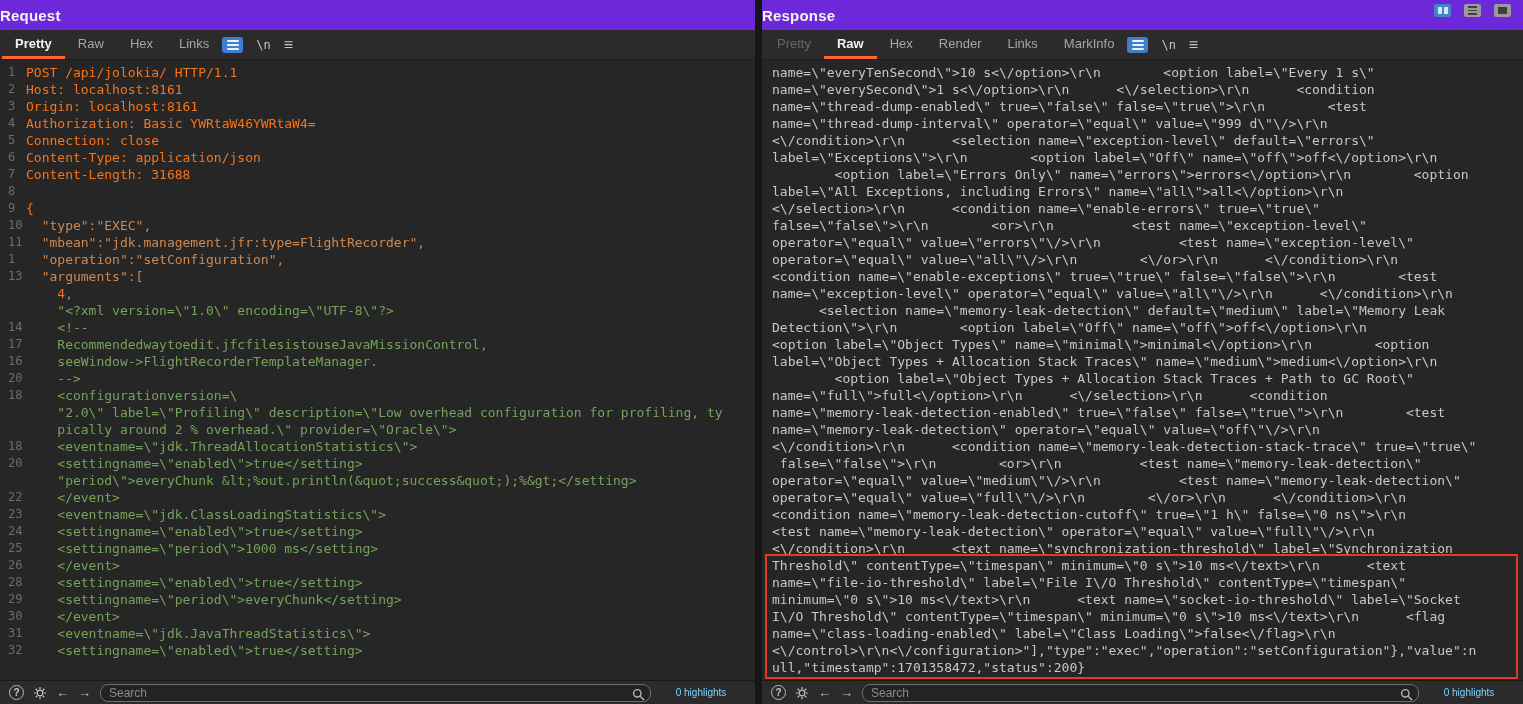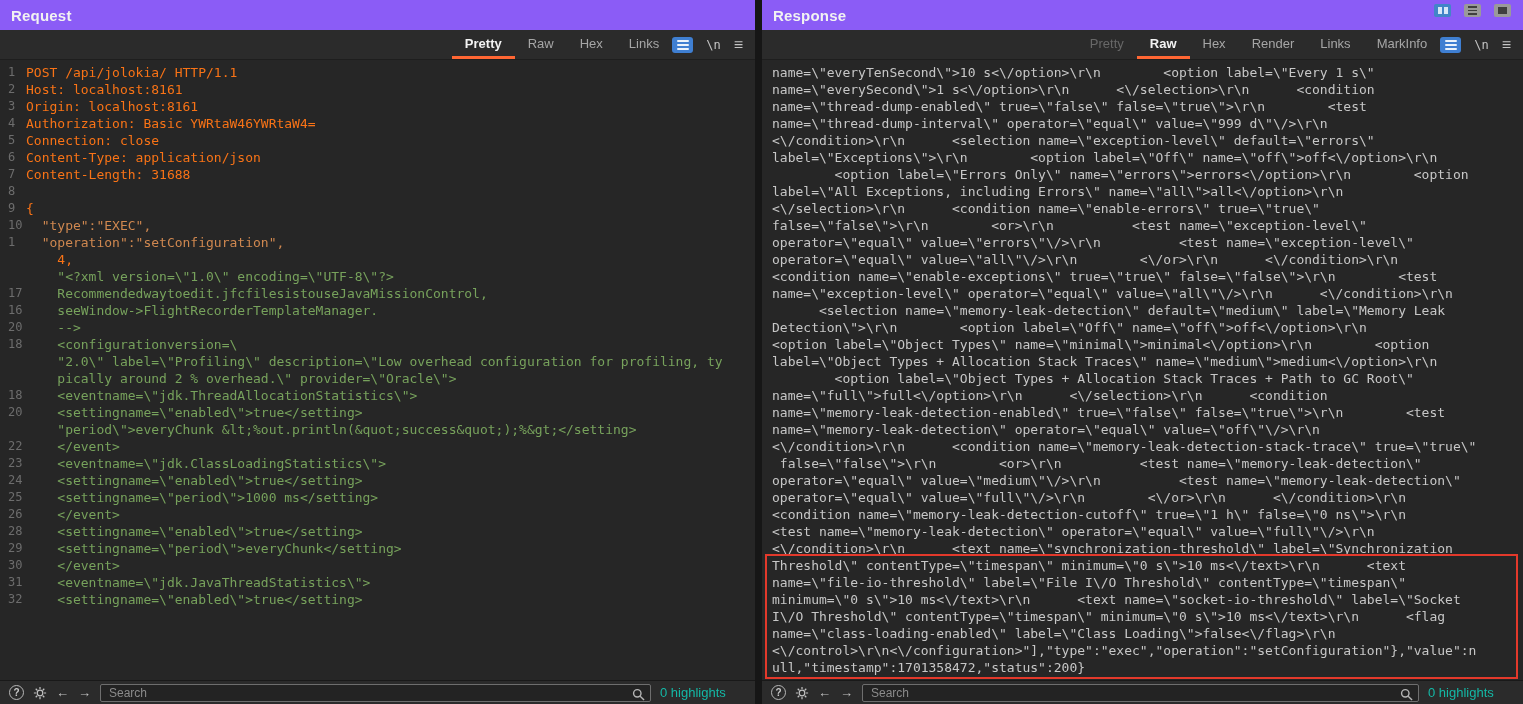--- a/index.html
+++ b/index.html
@@ -3,23 +3,23 @@
 <meta charset="utf-8">
 <style>
   *{margin:0;padding:0;box-sizing:border-box}
   html,body{background:#141414;}
   body{width:1523px;height:704px;overflow:hidden;font-family:"Liberation Sans",sans-serif;position:relative}
   .app{display:flex;width:1523px;height:704px}
   .panel{display:flex;flex-direction:column;background:#262626;min-width:0}
   .panel.left{flex:0 0 755px}
   .panel.right{flex:1}
   .divider{flex:0 0 7px;background:#161616;cursor:col-resize}
-  .panel-header{height:30px;background:#8b5cf6;display:flex;align-items:center;padding:0 11px;flex:0 0 30px}
+  .panel-header{height:30px;background:#6d28d9;display:flex;align-items:center;padding:0 0;flex:0 0 30px}
   .panel-header h2{font-size:15px;font-weight:bold;color:#f2f2f2;letter-spacing:.2px}
-  .tabbar{height:30px;flex:0 0 30px;background:#2b2b2b;display:flex;align-items:center;justify-content:flex-end;border-bottom:1px solid #1e1e1e;padding-right:12px}
+  .tabbar{height:30px;flex:0 0 30px;background:#2b2b2b;display:flex;align-items:center;justify-content:flex-start;border-bottom:1px solid #1e1e1e;padding-right:28px}
   .tabs{display:flex;height:100%;padding-left:2px}
   .tab{padding:0 13px;display:flex;align-items:center;font-size:13px;color:#a6a6a6;border-bottom:3px solid transparent;cursor:pointer;white-space:nowrap}
   .tab.selected{color:#f2f2f2;border-bottom-color:#ff6633;font-weight:bold}
   .tab.disabled{color:#686868}
   .tabbar-tools{display:flex;align-items:center;gap:13px}
   .tool-blue{width:21px;height:16px;background:#3f7fd2;border:none;border-radius:3px;display:flex;flex-direction:column;justify-content:center;align-items:center;gap:2px;cursor:pointer}
   .tool-blue i{display:block;width:12px;height:2px;background:#eaf2fb;border-radius:1px}
   .nl{color:#c4c4c4;font-size:12px;font-family:"DejaVu Sans Mono",monospace;cursor:pointer}
   .menu{color:#c4c4c4;font-size:16px;cursor:pointer;line-height:1}
   .editor{flex:1;overflow:hidden;position:relative;background:#262626;padding-top:4px}
@@ -29,24 +29,24 @@
   .plain{color:#f97316}
   .orange{color:#d08850}
   .green{color:#77a25c}
   .rline{height:17px;line-height:17px;font-family:"DejaVu Sans Mono",monospace;font-size:13px;color:#c7c7c7;white-space:pre;padding-left:10px}
   .marker{position:absolute;left:3px;right:5px;top:494px;bottom:1px;border:2px solid #e3392b;pointer-events:none}
   .searchbar{height:24px;flex:0 0 24px;background:#2b2b2b;border-top:1px solid #191919;display:flex;align-items:center;gap:9px;padding:0 9px}
   .sicon{display:inline-flex;align-items:center;justify-content:center;color:#c2c2c2;cursor:pointer}
   .help-circle{width:15px;height:15px;border:1px solid #b7b7b7;border-radius:50%;font-size:10px;font-weight:bold;color:#c9c9c9;display:flex;align-items:center;justify-content:center}
   .arrow{font-size:13px;color:#c2c2c2}
   .search-wrap{flex:1;position:relative;display:flex;align-items:center}
-  .search-input{width:100%;height:18px;background:#232323;border:1px solid #6e6e6e;border-radius:2px;color:#dddddd;font-size:12px;font-family:"Liberation Sans",sans-serif;padding:0 24px 0 8px;outline:none}
+  .search-input{width:100%;height:18px;background:#232323;border:1px solid #6e6e6e;border-radius:8px;color:#dddddd;font-size:12px;font-family:"Liberation Sans",sans-serif;padding:0 24px 0 8px;outline:none}
   .search-input::placeholder{color:#8b8b8b}
   .mag{position:absolute;right:6px;top:3px}
-  .hl-count{flex:0 0 auto;color:#14b8a6;font-size:13px;padding-right:4px;min-width:86px;text-align:left}
+  .hl-count{flex:0 0 auto;color:#7dd3fc;font-size:10px;padding-right:4px;min-width:86px;text-align:center}
   .window-controls{position:absolute;top:4px;right:12px;display:flex;gap:13px;z-index:5}
   .wc{width:17px;height:13px;border:none;border-radius:2px;cursor:pointer;display:flex;align-items:center;justify-content:center;gap:2px;padding:2px}
   .wc-blue{background:#4285c8}
   .wc-blue span{width:4px;height:7px;background:#d8e7f8}
   .wc-rows{background:#9a9a9a;flex-direction:column}
   .wc-rows span{width:9px;height:2px;background:#3f3f3f}
   .wc-solid{background:#9a9a9a}
   .wc-solid span{width:9px;height:7px;background:#3f3f3f}
 </style>
 </head>
@@ -79,23 +79,26 @@
         <div class="line"><span class="ln">1</span><span class="code plain">POST /api/jolokia/ HTTP/1.1</span></div>
         <div class="line"><span class="ln">2</span><span class="code plain">Host: localhost:8161</span></div>
         <div class="line"><span class="ln">3</span><span class="code plain">Origin: localhost:8161</span></div>
         <div class="line"><span class="ln">4</span><span class="code plain">Authorization: Basic YWRtaW46YWRtaW4=</span></div>
         <div class="line"><span class="ln">5</span><span class="code plain">Connection: close</span></div>
         <div class="line"><span class="ln">6</span><span class="code plain">Content-Type: application/json</span></div>
         <div class="line"><span class="ln">7</span><span class="code plain">Content-Length: 31688</span></div>
         <div class="line"><span class="ln">8</span><span class="code plain"></span></div>
         <div class="line"><span class="ln">9</span><span class="code plain">{</span></div>
         <div class="line"><span class="ln">10</span><span class="code orange">  "type":"EXEC",</span></div>
+        <div class="line"><span class="ln">11</span><span class="code orange">  "mbean":"jdk.management.jfr:type=FlightRecorder",</span></div>
         <div class="line"><span class="ln">1</span><span class="code orange">  "operation":"setConfiguration",</span></div>
+        <div class="line"><span class="ln">13</span><span class="code orange">  "arguments":[</span></div>
         <div class="line"><span class="ln"></span><span class="code plain">    4,</span></div>
         <div class="line"><span class="ln"></span><span class="code green">    "&lt;?xml version=\"1.0\" encoding=\"UTF-8\"?&gt;</span></div>
+        <div class="line"><span class="ln">14</span><span class="code green">    &lt;!--</span></div>
         <div class="line"><span class="ln">17</span><span class="code green">    Recommendedwaytoedit.jfcfilesistouseJavaMissionControl,</span></div>
         <div class="line"><span class="ln">16</span><span class="code green">    seeWindow-&gt;FlightRecorderTemplateManager.</span></div>
         <div class="line"><span class="ln">20</span><span class="code green">    --&gt;</span></div>
         <div class="line"><span class="ln">18</span><span class="code green">    &lt;configurationversion=\</span></div>
         <div class="line"><span class="ln"></span><span class="code green">    "2.0\" label=\"Profiling\" description=\"Low overhead configuration for profiling, ty</span></div>
         <div class="line"><span class="ln"></span><span class="code green">    pically around 2 % overhead.\" provider=\"Oracle\"&gt;</span></div>
         <div class="line"><span class="ln">18</span><span class="code green">    &lt;eventname=\"jdk.ThreadAllocationStatistics\"&gt;</span></div>
         <div class="line"><span class="ln">20</span><span class="code green">    &lt;settingname=\"enabled\"&gt;true&lt;/setting&gt;</span></div>
         <div class="line"><span class="ln"></span><span class="code green">    "period\"&gt;everyChunk &amp;lt;%out.println(&amp;quot;success&amp;quot;);%&amp;gt;&lt;/setting&gt;</span></div>
         <div class="line"><span class="ln">22</span><span class="code green">    &lt;/event&gt;</span></div>

